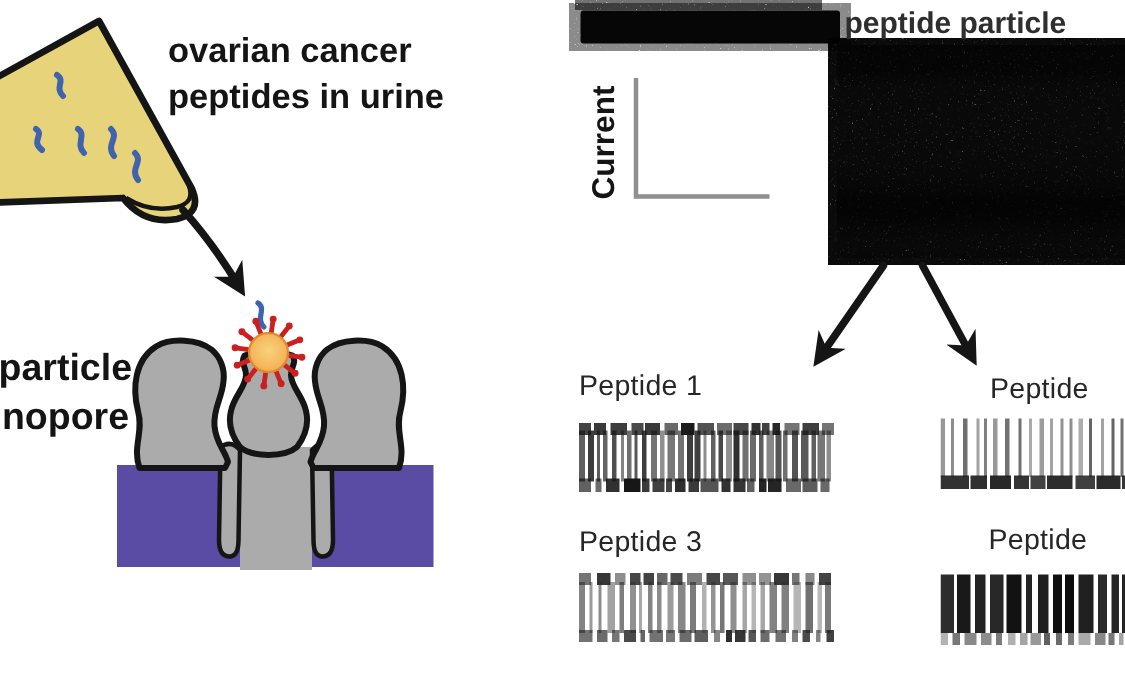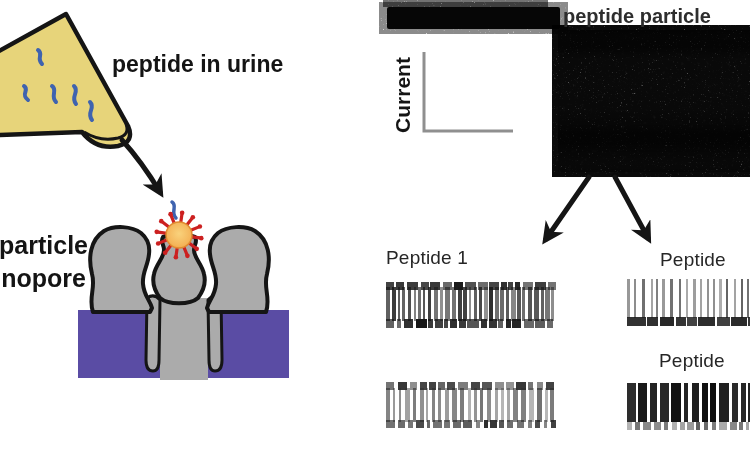--- a/index.html
+++ b/index.html
@@ -140,31 +140,32 @@
       <rect x="558" y="30" width="192" height="142" fill="#ececec"></rect>
       <rect x="558" y="30" width="192" height="142" filter="url(#grain)" opacity="0.9"></rect>
       <rect x="558" y="30" width="192" height="142" filter="url(#grainBig)" opacity="0.55"></rect>
       <rect x="558" y="30" width="192" height="142" fill="url(#bands)"></rect>
     </g>
     <path class="axis" d="M 424 52 L 424 131 L 513 131"></path>
     <path class="ink-arrow" d="M 589 177 L 546 239" marker-end="url(#ah)"></path>
     <path class="ink-arrow" d="M 615 177 L 648 238" marker-end="url(#ah)"></path>
   </svg>
 
-  <div class="txt title"><br>
-    <span>peptide in urine</span></div>
+  <div class="txt title"><span>ovarian cancer</span><br>
+    <span>peptides in urine</span></div>
 
   <div class="txt lbl-particle">particle</div>
   <div class="txt lbl-nanopore">nopore</div>
 
   <div class="txt lbl-attached">peptide particle</div>
   <div class="txt lbl-current">Current</div>
 
   <div class="txt pep-lbl c p1l">Peptide 1</div>
   <div class="txt pep-lbl p2l">Peptide</div>
+  <div class="txt pep-lbl c p3l">Peptide 3</div>
   <div class="txt pep-lbl p4l">Peptide</div>
 
   <div class="trace tr1">
       <i style="left: 0px; width: 3.53476px; top: 5px; height: 34px; background: rgb(46, 46, 46); opacity: 0.76;"></i>
       <i style="left: 5.751px; width: 3.77047px; top: 5px; height: 34px; background: rgb(46, 46, 46); opacity: 0.93;"></i>
       <i style="left: 11.5975px; width: 2.24008px; top: 5px; height: 34px; background: rgb(46, 46, 46); opacity: 0.77;"></i>
       <i style="left: 16.0531px; width: 3.35097px; top: 5px; height: 34px; background: rgb(46, 46, 46); opacity: 0.74;"></i>
       <i style="left: 22.0911px; width: 3.25993px; top: 5px; height: 34px; background: rgb(46, 46, 46); opacity: 0.84;"></i>
       <i style="left: 27.7141px; width: 2.48244px; top: 5px; height: 34px; background: rgb(46, 46, 46); opacity: 0.59;"></i>
       <i style="left: 31.7487px; width: 3.18775px; top: 5px; height: 34px; background: rgb(46, 46, 46); opacity: 0.69;"></i>

